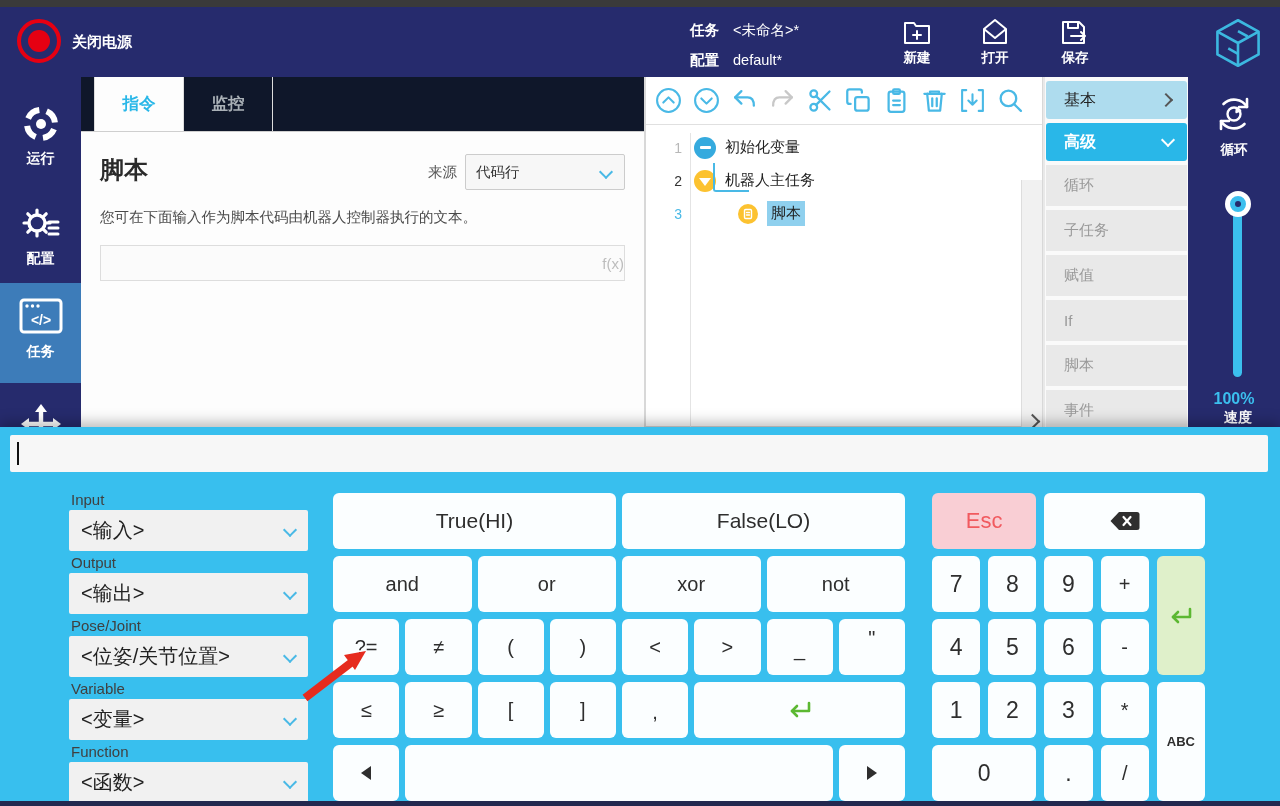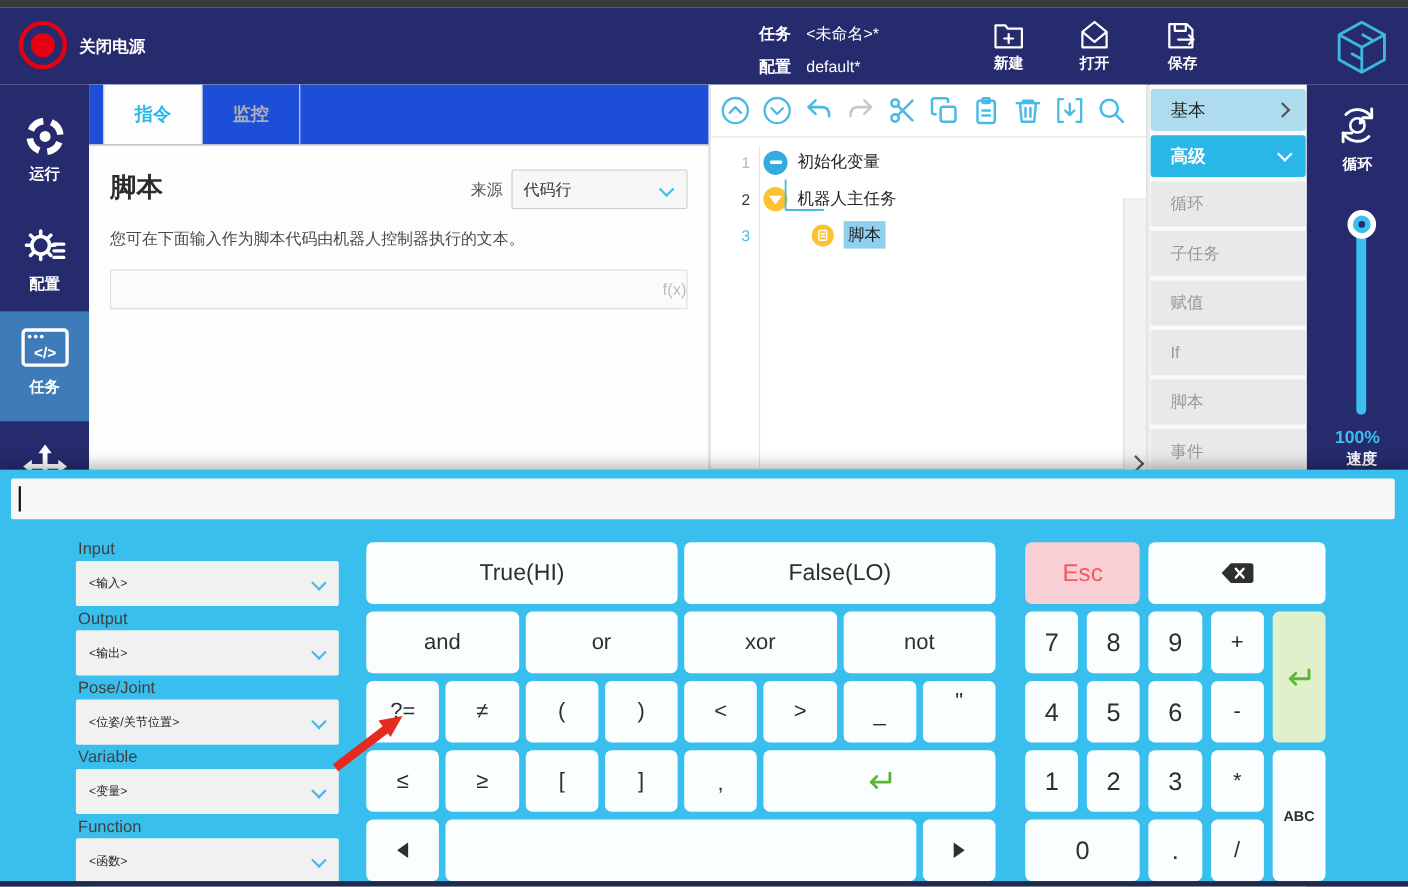--- a/index.html
+++ b/index.html
@@ -22,21 +22,21 @@
   .tb-action .lbl{font-size:13.5px;font-weight:bold;margin-top:0;}
   .logo{position:absolute;right:16px;top:10px;}
   
   .left-sidebar{position:absolute;left:0;top:77px;width:81px;height:729px;background:#262b6d;}
   .nav-item{position:absolute;left:0;width:81px;height:100px;color:#fff;text-align:center;cursor:pointer;}
   .nav-item svg{display:block;margin:12px auto 4px;}
   .nav-item .lbl{font-size:14px;font-weight:bold;}
   .nav-item.active{background:#3d7cb9;}
   
   .main-panel{position:absolute;left:81px;top:77px;width:564px;height:350px;background:#fdfdfd;border-right:1px solid #d8d8d8;box-sizing:border-box;}
-  .tab-bar{position:relative;height:54px;background:#1d4ed8;border-bottom:1px solid #cfcfcf;display:flex;padding-left:13px;}
+  .tab-bar{position:relative;height:54px;background:#0f172a;border-bottom:1px solid #cfcfcf;display:flex;padding-left:13px;}
   .tab{width:88px;display:flex;align-items:center;justify-content:center;font-size:16.5px;font-weight:bold;
        color:#a9b0b6;border-right:1px solid #ddd;cursor:pointer;}
   .tab:first-child{border-left:1px solid #ddd;}
   .tab.active{background:#fdfdfd;color:#29b7e8;}
   .panel-body{position:relative;padding:0 19px;}
   .title-row{position:relative;height:60px;margin-top:10px;}
   .page-title{position:absolute;left:0;top:12px;font-size:24px;font-weight:bold;color:#2b2b2b;margin:0;}
   .source{position:absolute;right:0;top:12px;display:flex;align-items:center;}
   .source .s-lbl{font-size:14.5px;color:#555;margin-right:8px;}
   .select{position:relative;width:160px;height:36px;background:#f7f7f7;border:1px solid #ccc;border-radius:2px;
@@ -89,21 +89,21 @@
   .speed-label{position:absolute;left:4px;width:92px;top:332px;text-align:center;font-size:14px;font-weight:bold;}
   
   .keyboard{position:absolute;left:0;top:427px;width:1280px;height:379px;background:#38bfee;box-shadow:0 -5px 12px rgba(0,0,0,.25);}
   .kb-input{position:absolute;left:10px;top:8px;width:1258px;height:37px;background:#f7f7f7;border-radius:2px;cursor:text;}
   .caret{position:absolute;left:7px;top:7px;width:2px;height:23px;background:#111;animation:blink 1.1s steps(1) infinite;}
   @keyframes blink{50%{opacity:0;}}
   .kb-fields{position:absolute;left:69px;top:64px;width:239px;}
   .kb-field{margin-bottom:3px;}
   .kb-field .f-lbl{font-size:15px;font-weight:normal;color:#404040;margin:0 0 3px 2px;height:16px;}
   .kb-select{position:relative;height:41px;background:#f1f1f1;border-radius:2px;display:flex;align-items:center;
-             padding-left:12px;font-size:11px;color:#222;cursor:pointer;box-sizing:border-box;}
+             padding-left:12px;font-size:20px;color:#222;cursor:pointer;box-sizing:border-box;}
   .kb-select .chev{top:15px;}
   .kb-main{position:absolute;left:333px;top:66px;width:572px;display:grid;
            grid-template-columns:repeat(8,1fr);grid-auto-rows:56px;column-gap:6px;row-gap:7px;}
   .kb-numpad{position:absolute;left:932px;top:66px;width:273px;display:grid;
              grid-template-columns:repeat(5,1fr);grid-auto-rows:56px;column-gap:8px;row-gap:7px;}
   .key{background:#fbfeff;border-radius:6px;display:flex;align-items:center;justify-content:center;
        font-size:20px;color:#2e2e2e;cursor:pointer;user-select:none;}
   .key.sp4{grid-column:span 4;font-size:21px;}
   .key.sp2{grid-column:span 2;}
   .key.sp3{grid-column:span 3;}

